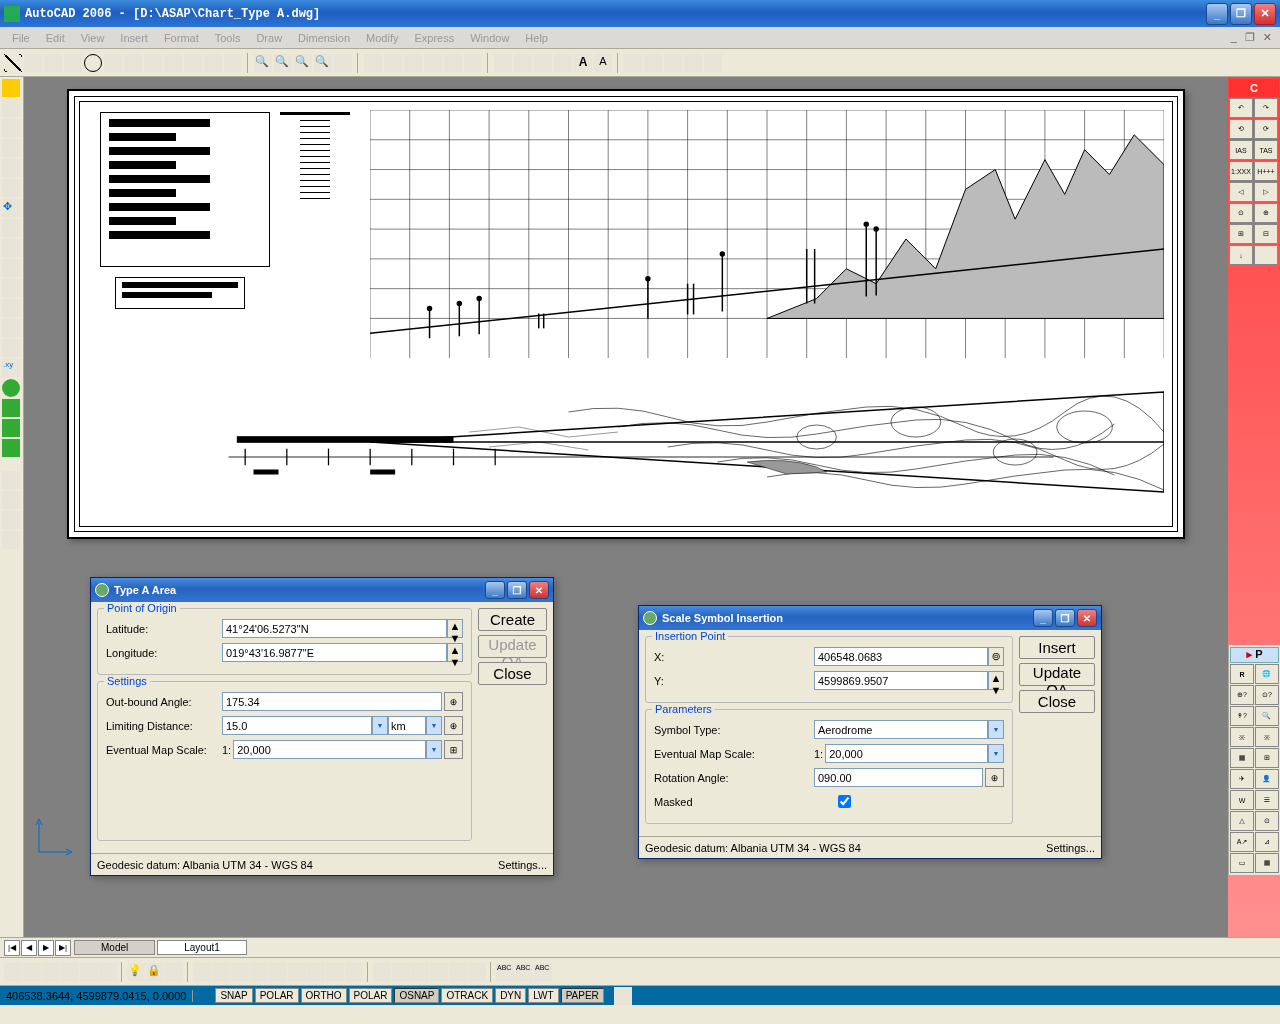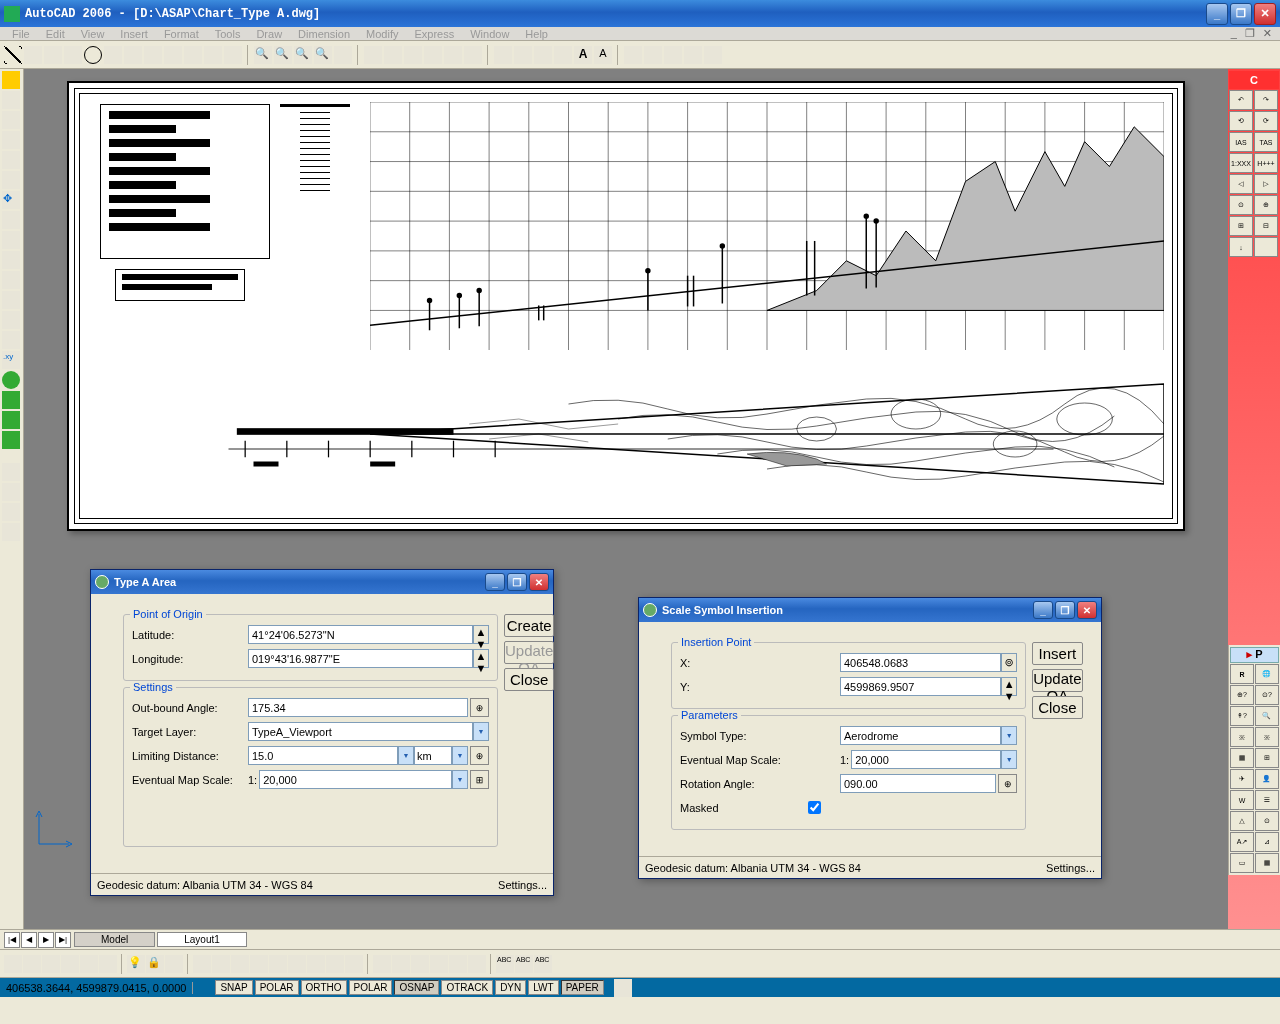--- a/index.html
+++ b/index.html
@@ -7,21 +7,21 @@
 
 
 .title-bar { height: 27px; background: linear-gradient(to bottom, #3c8cde, #1f5fbf 45%, #2b74d8); display: flex; align-items: center; padding: 0 4px; color: white; }
 .title-bar .app-icon { width: 16px; height: 16px; background: #2a5; margin-right: 5px; }
 .title-bar .title-text { font-weight: bold; font-size: 12px; flex: 1; font-family: Liberation Mono, monospace; }
 .win-controls { display: flex; gap: 2px; }
 .win-btn { width: 22px; height: 22px; background: linear-gradient(to bottom, #a8c8f0, #3a78c8); border: 1px solid #1a4a8a; border-radius: 3px; display: flex; align-items: center; justify-content: center; color: white; font-weight: bold; }
 .win-btn.close { background: linear-gradient(to bottom, #f08080, #d03030); border-color: #a02020; }
 
 
-.menu-bar { height: 14px; background: #dcdad5; border-bottom: 1px solid #aca899; display: flex; align-items: center; padding-left: 4px; color: #999; }
+.menu-bar { height: 22px; background: #dcdad5; border-bottom: 1px solid #aca899; display: flex; align-items: center; padding-left: 4px; color: #999; }
 .menu-bar span { padding: 2px 8px; }
 .doc-controls { margin-left: auto; color: #666; display:flex; gap:4px; padding-right:6px;}
 .doc-controls span{padding:0 2px;}
 
 
 .toolbar-row { height: 28px; background: #ece9d8; border-bottom: 1px solid #aca899; display: flex; align-items: center; padding: 0 4px; gap: 2px; overflow: hidden;}
 .tb-icon { width: 18px; height: 18px; background: #e8e5d8; border: 1px solid transparent; display:inline-block; }
 .tb-sep { width: 2px; height: 20px; border-left: 1px solid #aca899; margin: 0 3px; }
 
 
@@ -56,21 +56,21 @@
 .status-toggle { padding: 1px 4px; border: 1px solid #888; margin-left: 2px; background: #ece9d8; font-size:10px;}
 .status-toggle.active { border: 1px inset #888; background:#d0ccc0;}
 
 
 .dialog { position: absolute; background: #ece9d8; border: 1px solid #0a246a; box-shadow: 2px 2px 8px rgba(0,0,0,0.3); }
 .dlg-title { height: 24px; background: linear-gradient(to bottom, #4a8ae0, #2565c0 45%, #3575d0); color: white; display: flex; align-items: center; padding: 0 4px; font-weight: bold; font-size:11px;}
 .dlg-title-icon { width:14px; height:14px; background:#6a6; border-radius:7px; margin-right:5px; border:1px solid white;}
 .dlg-title-btns { margin-left: auto; display: flex; gap: 2px; }
 .dlg-win-btn { width: 20px; height: 18px; background: linear-gradient(to bottom, #a8c8f0, #3a78c8); border: 1px solid #1a4a8a; border-radius: 3px; color: white; font-size: 10px; display:flex; align-items:center; justify-content:center;}
 .dlg-win-btn.close { background: linear-gradient(to bottom, #f08080, #d03030); }
-.dlg-body { display: flex; padding: 20px; gap: 6px; margin-left: 12px; }
+.dlg-body { display: flex; padding: 6px; gap: 6px; }
 .dlg-main { flex: 1; }
 .dlg-side { width: 76px; display: flex; flex-direction: column; gap: 4px; }
 .dlg-btn { height: 23px; border: 1px solid #888; background: #ece9d8; border-radius: 2px; font-size:15px;}
 .dlg-btn:disabled { color:#999;}
 .fieldset { border: 1px solid #bbb; border-radius: 3px; padding: 6px 8px 8px; margin-bottom: 6px; position: relative; }
 .fieldset-title { position: absolute; top: -7px; left: 6px; background: #ece9d8; padding: 0 3px; color: #0046d5; font-size:11px;}
 .field-row { display: flex; align-items: center; margin: 3px 0; height:21px;}
 .field-label { width: 116px; }
 .field-input { flex: 1; height: 19px; border: 1px solid #7f9db9; background: white; padding: 1px 3px; font-size:11px;}
 .spin-btn { width: 16px; height: 19px; border: 1px solid #7f9db9; background: #ece9d8; font-size:7px; display:flex; flex-direction:column;}
@@ -375,25 +375,20 @@
             </div>
           </div>
           <div class="fieldset" style="height:160px">
             <div class="fieldset-title">Settings</div>
             <div class="field-row">
               <div class="field-label">Out-bound Angle:</div>
               <input class="field-input" value="175.34" style="">
               <div class="icon-btn">⊕</div>
             </div>
             <div class="field-row">
-              <div class="field-label">Target Layer:</div>
-              <input class="field-input" value="TypeA_Viewport" style="">
-              <div class="combo-arrow">▼</div>
-            </div>
-            <div class="field-row">
               <div class="field-label">Limiting Distance:</div>
               <input class="field-input" style="flex: 0 0 120px;" value="15.0">
               <div class="combo-arrow">▼</div>
               <input class="unit-combo" value="km" style="">
               <div class="combo-arrow">▼</div>
               <div class="icon-btn">⊕</div>
             </div>
             <div class="field-row">
               <div class="field-label">Eventual Map Scale:</div>
               <span class="scale-pfx">1:</span>
@@ -457,21 +452,21 @@
               <span class="scale-pfx">1:</span>
               <input class="field-input" value="20,000" style="">
               <div class="combo-arrow">▼</div>
             </div>
             <div class="field-row">
               <div class="field-label" style="width:160px">Rotation Angle:</div>
               <input class="field-input" value="090.00" style="">
               <div class="icon-btn">⊕</div>
             </div>
             <div class="field-row">
-              <div class="field-label" style="width:128px">Masked</div>
+              <div class="field-label" style="width:184px">Masked</div>
               <input type="checkbox" checked="" class="chk" style="">
             </div>
           </div>
         </div>
         <div class="dlg-side">
           <button class="dlg-btn">Insert</button>
           <button class="dlg-btn">Update QA</button>
           <button class="dlg-btn">Close</button>
         </div>
       </div>

